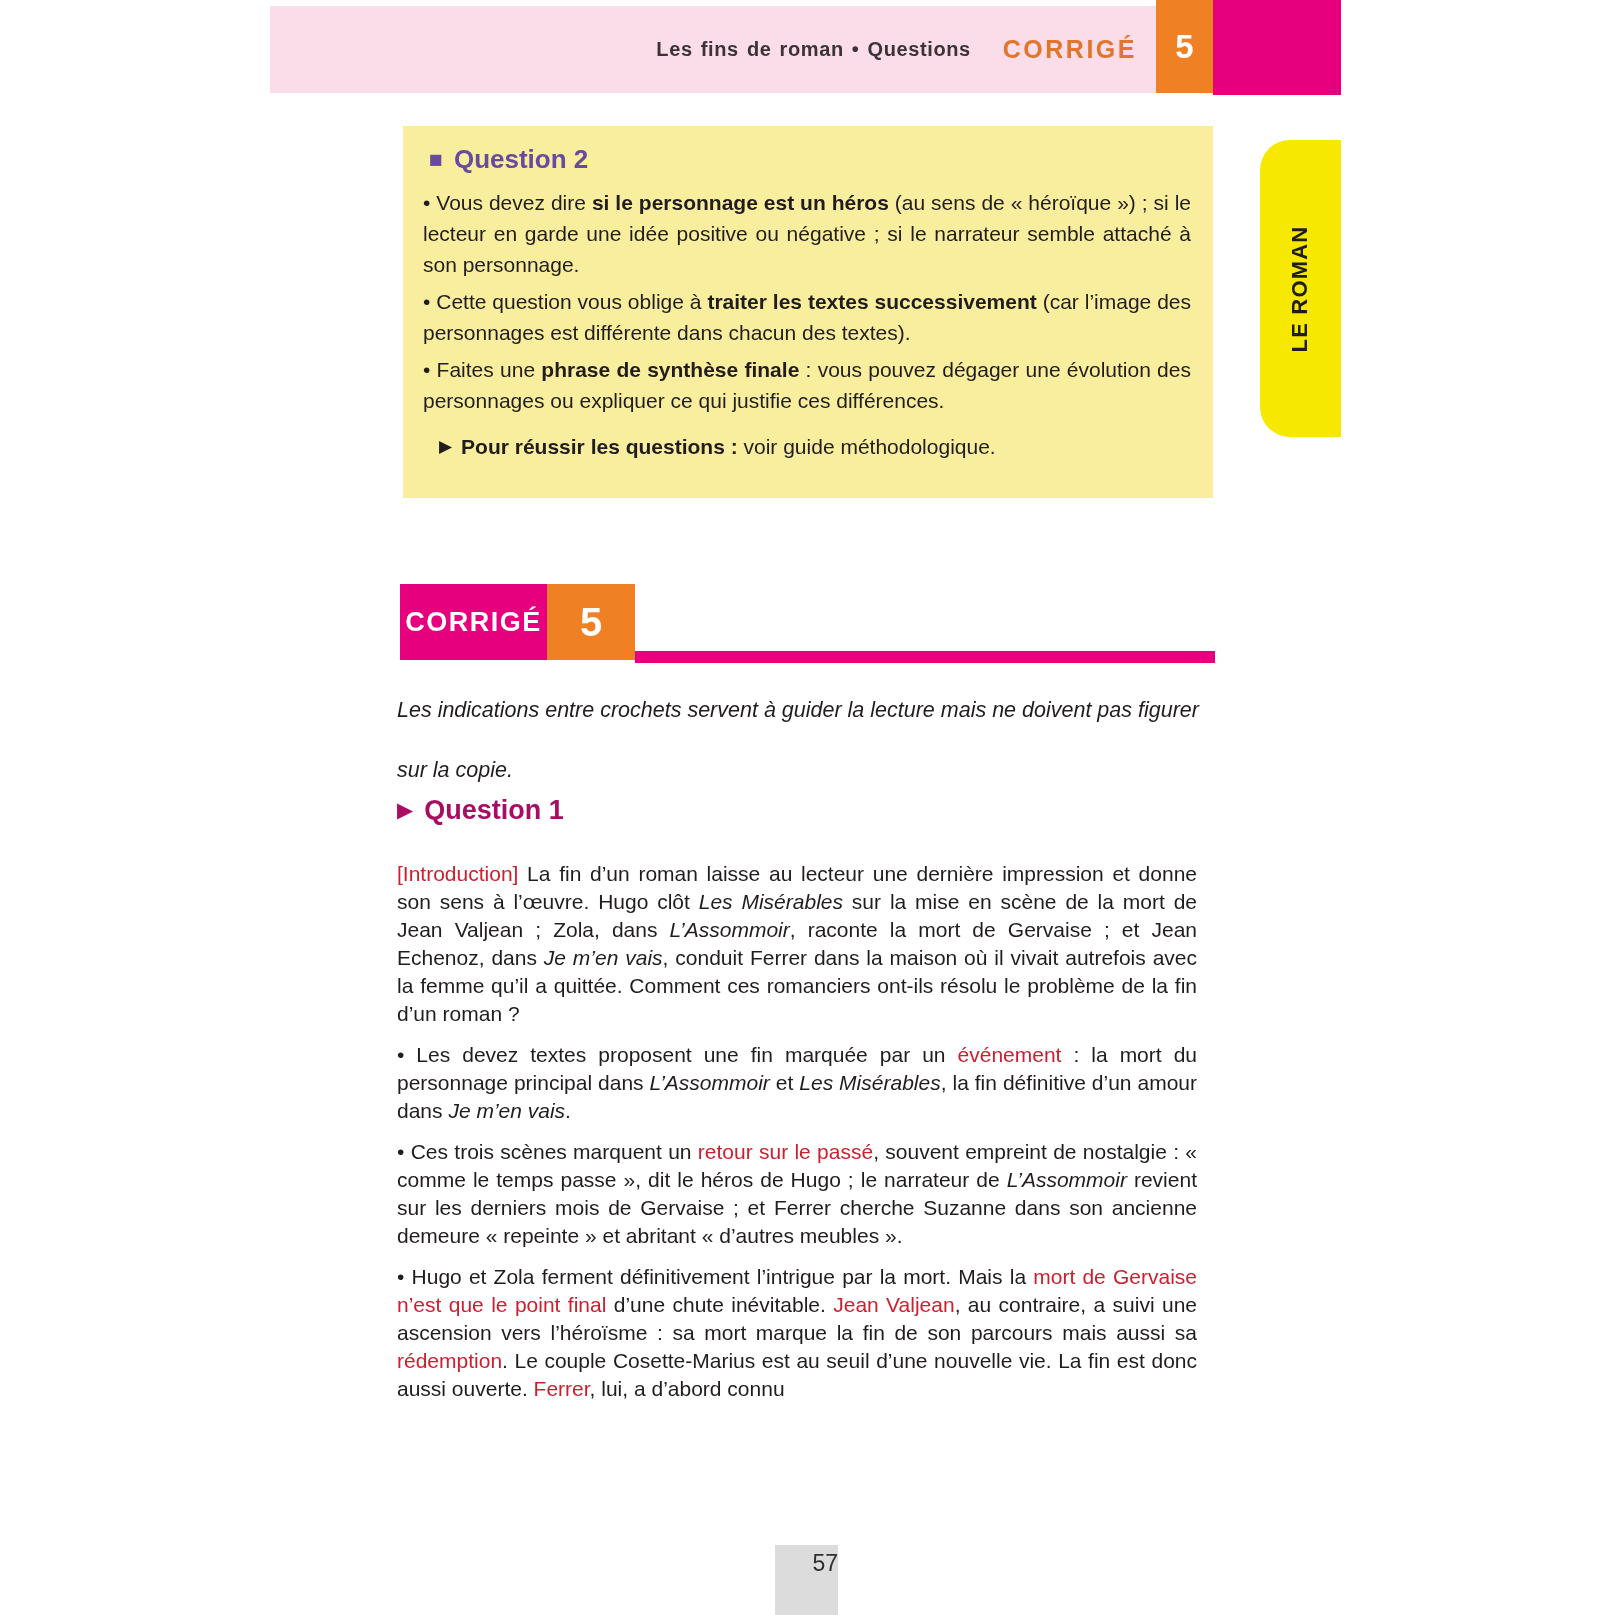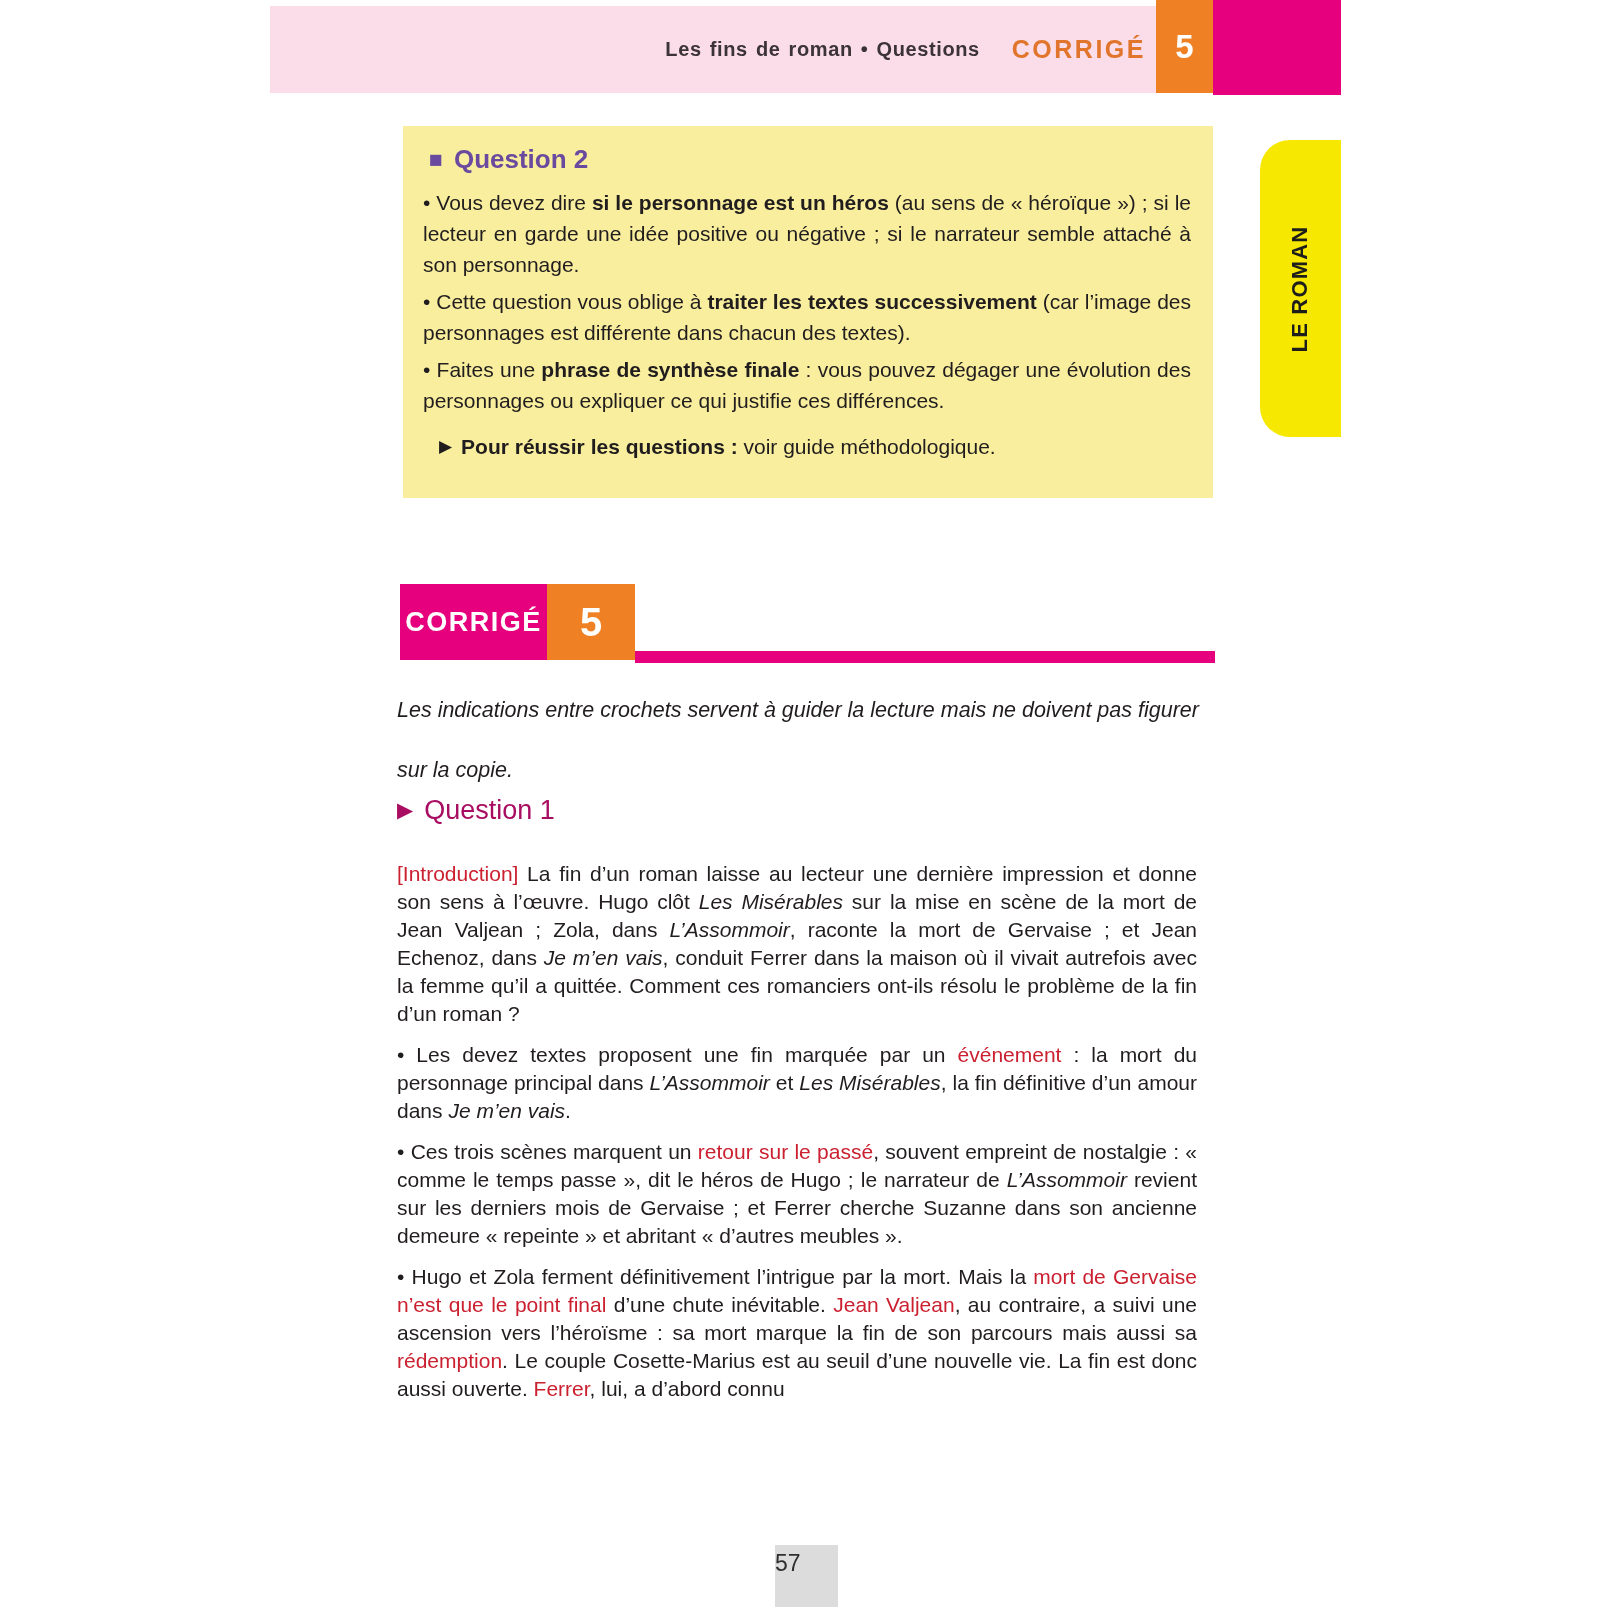--- a/index.html
+++ b/index.html
@@ -7,21 +7,21 @@
     width:1615px;height:1615px;
     font-family:"Liberation Sans","DejaVu Sans",sans-serif;
     color:#2b2527;
   }
   .page{position:relative;width:1615px;height:1615px;overflow:hidden;background:#ffffff;}
 
   
   .header-pink{
     position:absolute;left:270px;top:6px;width:886px;height:87px;
     background:#fbdde9;box-sizing:border-box;
-    display:flex;align-items:center;justify-content:flex-end;gap:32px;padding-right:10px;
+    display:flex;align-items:center;justify-content:flex-end;gap:32px;padding-right:19px;
   }
   .breadcrumb{font-weight:bold;font-size:20px;letter-spacing:.6px;word-spacing:2px;color:#3b3336;}
   .header-corrige{font-weight:bold;font-size:25px;letter-spacing:2.5px;color:#e0752b;}
   .header-num-box{
     position:absolute;left:1156px;top:0;width:57px;height:93px;background:#ef8124;
     display:flex;align-items:center;justify-content:center;
     color:#ffffff;font-weight:bold;font-size:33px;
   }
   .header-magenta{position:absolute;left:1213px;top:0;width:128px;height:95px;background:#e6007e;}
 
@@ -61,38 +61,38 @@
   }
   .banner-bar{position:absolute;left:235px;right:0;bottom:0;height:12px;background:#e6007e;}
 
   
   .note{
     position:absolute;left:397px;top:680px;width:810px;
     font-style:italic;font-size:21.5px;line-height:60px;color:#211d1e;
   }
 
   
-  .q1-title{position:absolute;left:397px;top:795px;color:#a80d62;font-weight:normal;font-size:27px;}
+  .q1-title{position:absolute;left:397px;top:795px;color:#a80d62;font-weight:bold;font-size:27px;}
   .q1-title .tri{font-size:21px;margin-right:11px;position:relative;top:-2px;}
   .q1-paras{position:absolute;left:397px;top:860px;width:800px;}
   .q1-paras p.rich{
     margin:0 0 13px;font-size:21px;line-height:28px;text-align:justify;color:#211d1e;
   }
 
   
   .run-b{font-weight:bold;}
   .run-i{font-style:italic;}
   .run-r{color:#cb2030;}
   .run-tri{font-size:17px;margin-right:9px;position:relative;top:-2px;color:#211d1e;}
 
   
   .page-num-box{
-    position:absolute;left:775px;top:1545px;width:63px;height:62px;background:#dddcdc;
+    position:absolute;left:775px;top:1545px;width:63px;height:70px;background:#dddcdc;
     box-sizing:border-box;padding-top:5px;
-    display:flex;align-items:flex-start;justify-content:flex-start;
+    display:flex;align-items:flex-start;justify-content:flex-end;
     font-size:23px;color:#2f2f2f;
   }
 </style>
 </head>
 <body>
 
 <div class="page">
 
   <div class="header-pink">
     <span class="breadcrumb">Les fins de roman • Questions</span>

